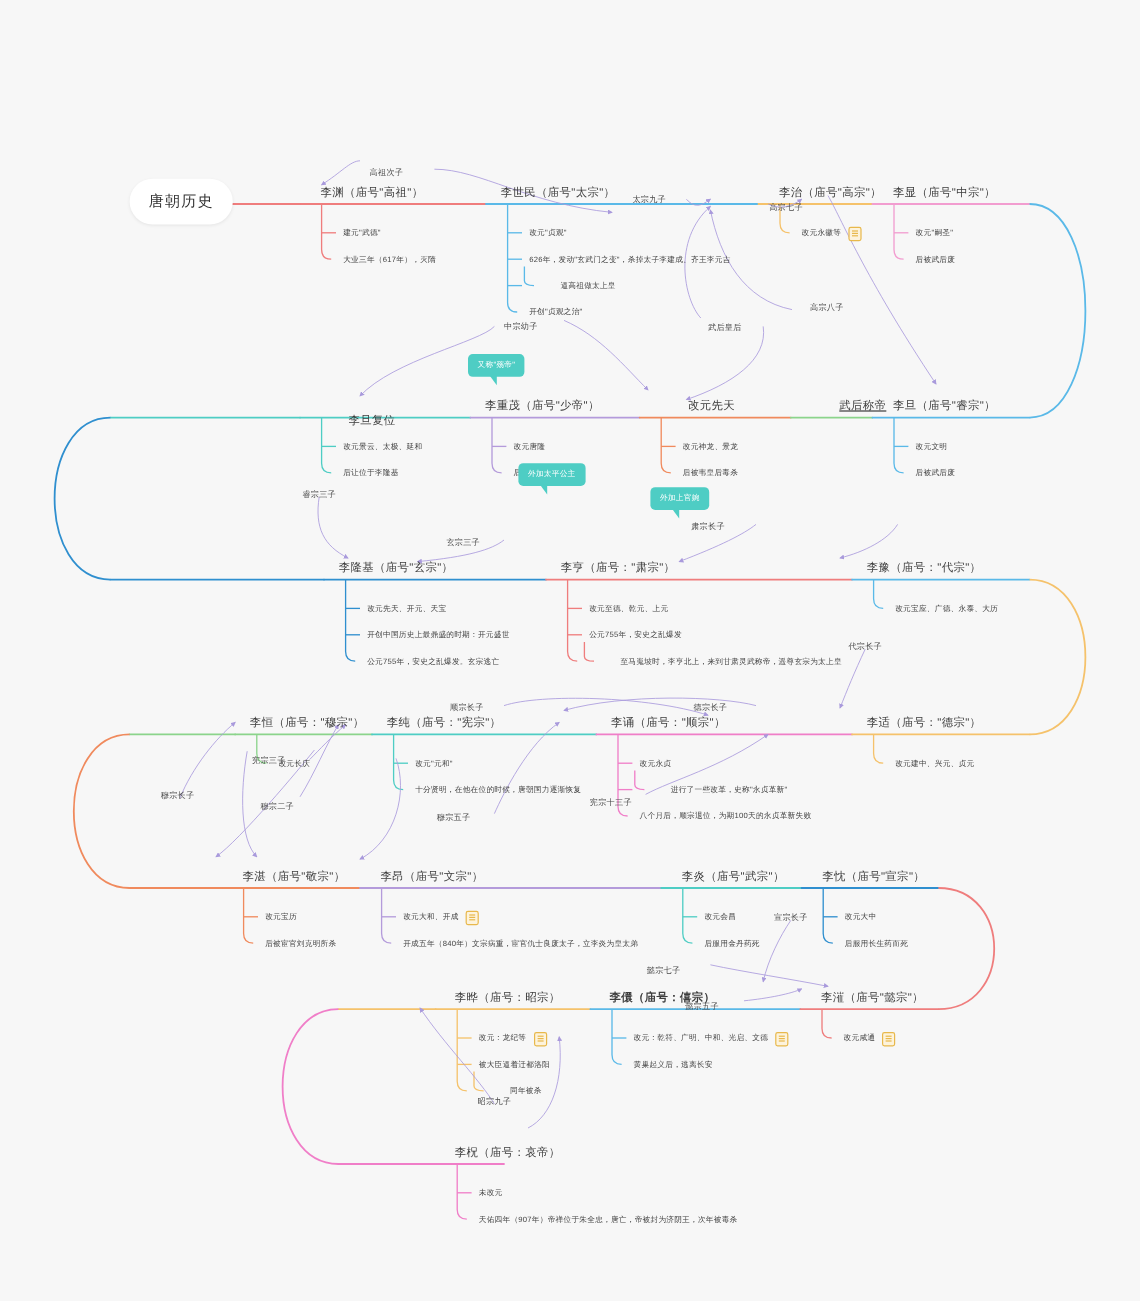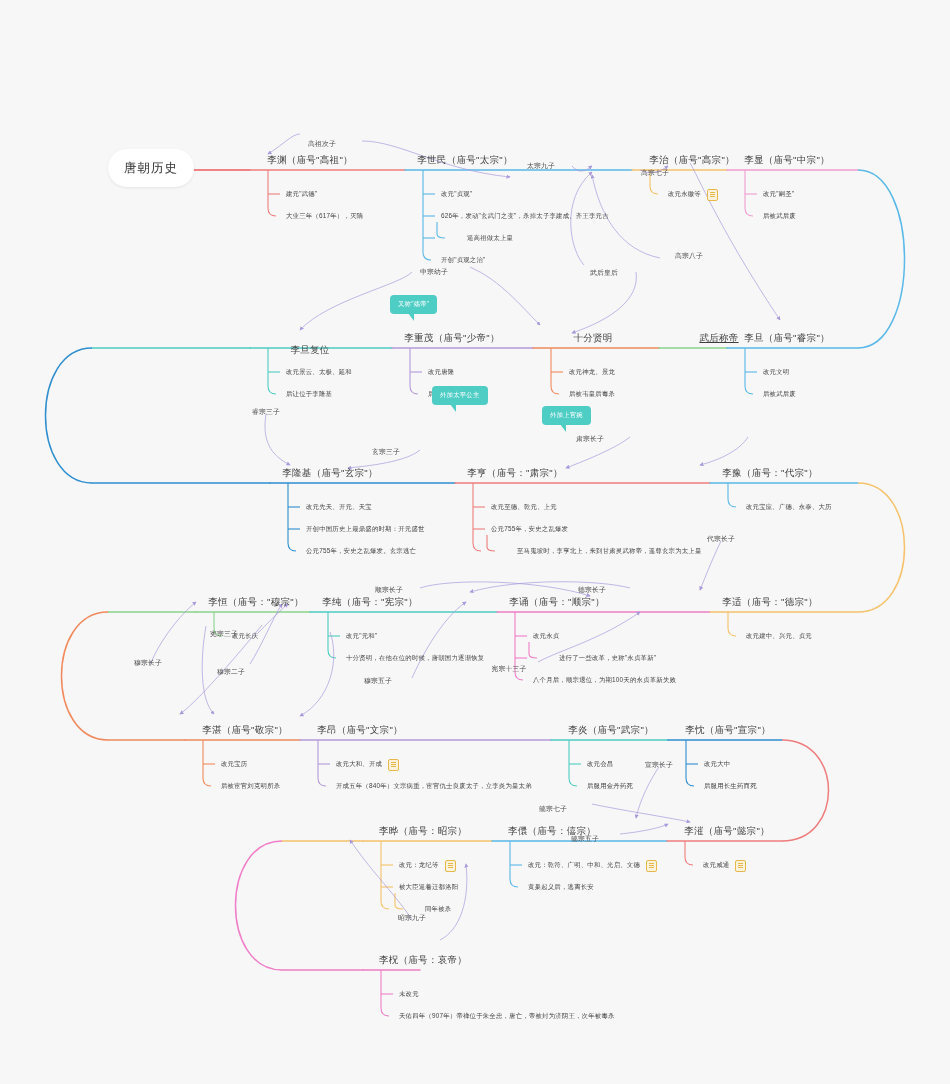--- a/index.html
+++ b/index.html
@@ -196,36 +196,36 @@
     <span>唐朝历史</span>
   </div>
 
   <div id="topics">
       <div class="topic" style="left: 310px; top: 154px;">李渊（庙号"高祖"）</div>
       <div class="topic" style="left: 465px; top: 154px;">李世民（庙号"太宗"）</div>
       <div class="topic" style="left: 692px; top: 154px;">李治（庙号"高宗"）</div>
       <div class="topic" style="left: 787px; top: 154px;">李显（庙号"中宗"）</div>
       <div class="topic" style="left: 310px; top: 344px;">李旦复位</div>
       <div class="topic" style="left: 452px; top: 332px;">李重茂（庙号"少帝"）</div>
-      <div class="topic" style="left: 593px; top: 332px;">十分贤明</div>
+      <div class="topic" style="left: 593px; top: 332px;">改元先天</div>
       <div class="topic" style="left: 719px; top: 332px; text-decoration: underline;">武后称帝</div>
       <div class="topic" style="left: 787px; top: 332px;">李旦（庙号"睿宗"）</div>
       <div class="topic" style="left: 330px; top: 467px;">李隆基（庙号"玄宗"）</div>
       <div class="topic" style="left: 515px; top: 467px;">李亨（庙号："肃宗"）</div>
       <div class="topic" style="left: 770px; top: 467px;">李豫（庙号："代宗"）</div>
       <div class="topic" style="left: 256px; top: 596px;">李恒（庙号："穆宗"）</div>
       <div class="topic" style="left: 370px; top: 596px;">李纯（庙号："宪宗"）</div>
       <div class="topic" style="left: 557px; top: 596px;">李诵（庙号："顺宗"）</div>
       <div class="topic" style="left: 770px; top: 596px;">李适（庙号："德宗"）</div>
       <div class="topic" style="left: 245px; top: 724px;">李湛（庙号"敬宗"）</div>
       <div class="topic" style="left: 360px; top: 724px;">李昂（庙号"文宗"）</div>
       <div class="topic" style="left: 611px; top: 724px;">李炎（庙号"武宗"）</div>
       <div class="topic" style="left: 728px; top: 724px;">李忱（庙号"宣宗"）</div>
       <div class="topic" style="left: 423px; top: 825px;">李晔（庙号：昭宗）</div>
-      <div class="topic" style="left: 552px; top: 825px;">李儇（庙号：僖宗）</div>
+      <div class="topic" style="left: 552px; top: 825px; font-weight: bold;">李儇（庙号：僖宗）</div>
       <div class="topic" style="left: 727px; top: 825px;">李漼（庙号"懿宗"）</div>
       <div class="topic" style="left: 423px; top: 954px;">李柷（庙号：哀帝）</div>
     </div>
   <div id="subs">
       <div class="sub" style="left: 286px; top: 190px;">建元"武德"</div>
       <div class="sub" style="left: 286px; top: 212px;">大业三年（617年），灭隋</div>
       <div class="sub" style="left: 441px; top: 190px;">改元"贞观"</div>
       <div class="sub" style="left: 441px; top: 212px;">626年，发动"玄武门之变"，杀掉太子李建成、齐王李元吉</div>
       <div class="sub" style="left: 467px; top: 234px;">逼高祖做太上皇</div>
       <div class="sub" style="left: 441px; top: 256px;">开创"贞观之治"</div>

